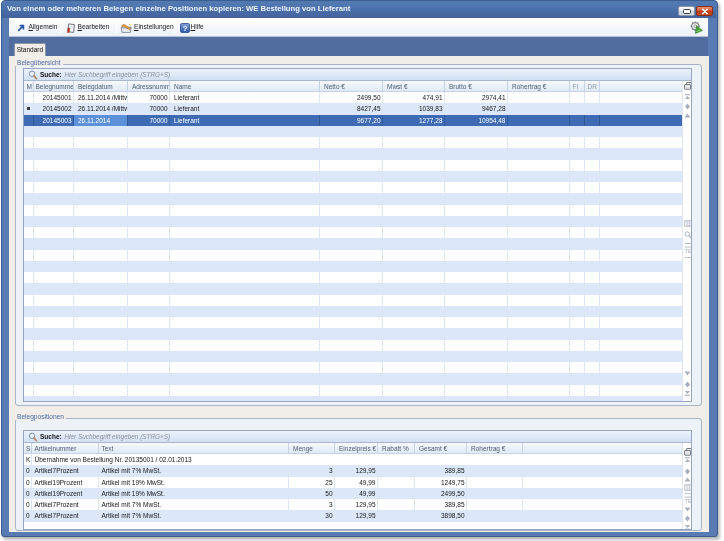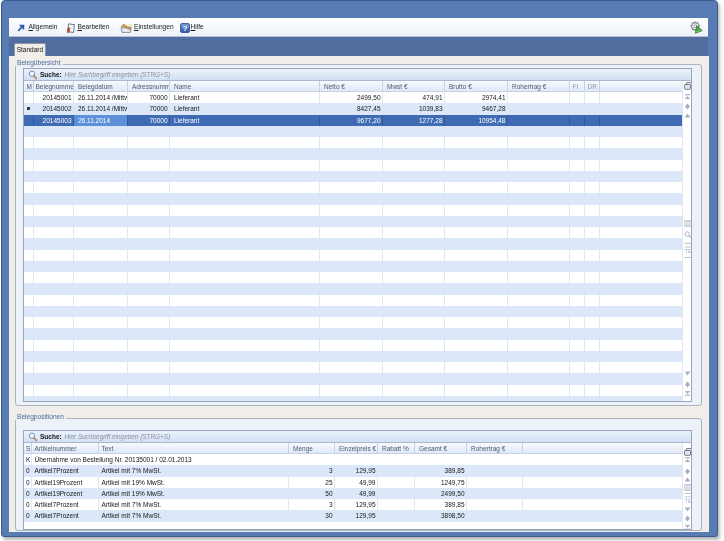--- a/index.html
+++ b/index.html
@@ -48,20 +48,31 @@
 .rs div{border-right-color:#335a98;}
 .strip{position:absolute;right:0;width:9px;background:#fff;border-left:1px solid #e2e6ee;}
 .sic{position:absolute;left:0px;}
 .sic svg{display:block;}
 .r div.mark{position:absolute;width:2.5px;height:2.5px;padding:0;border:none;background:#3a3a3a;}
 .fcell{background:#5c90d8 !important;}
 </style></head><body>
 <div id="root">
     <div class="win">
 
+<div class="title">
+        <span class="txt">Von einem oder mehreren Belegen einzelne Positionen kopieren: WE Bestellung von Lieferant</span>
+<div class="bmax">
+          <i></i>
+        </div>
+        <div class="bcls">
+          <svg width="17" height="9" viewBox="0 0 17 9" style="left:0;top:0;position:absolute;">
+            <path d="M5.6 2.2 L10.2 6.6 M10.2 2.2 L5.6 6.6" stroke="#fff" stroke-width="1.5" stroke-linecap="round"></path>
+          </svg>
+        </div>
+      </div>
 <div class="toolbar">
         <svg width="8" height="8" viewBox="0 0 8 8" style="left:8px;top:6px;position:absolute;">
           <path d="M1.2 6.8 L5.6 2.4 M2.6 1.6 L6.4 1.6 L6.4 5.4" stroke="#2d5aaa" stroke-width="1.7" fill="none"></path>
         </svg>
         <svg width="11" height="10" viewBox="0 0 11 10" style="left:56px;top:5px;position:absolute;">
           <path d="M3.6 0.9 L9.4 1.6 L8.6 9.4 L2.8 8.7 Z" fill="#fdfdfd" stroke="#5d6674" stroke-width="0.9"></path>
           <path d="M4.6 3.1 L7.9 3.5 M4.4 4.9 L7.7 5.3" stroke="#c3c9d2" stroke-width="0.6"></path>
           <path d="M2.2 9.6 L3.2 4.9 L4.9 5.3 L3.9 9.9 Z" fill="#cf3822" stroke="#8e1f0e" stroke-width="0.5"></path>
           <path d="M2.2 9.6 L2.6 7.8 L3.9 9.9 Z" fill="#e8b08e"></path>
         </svg>

